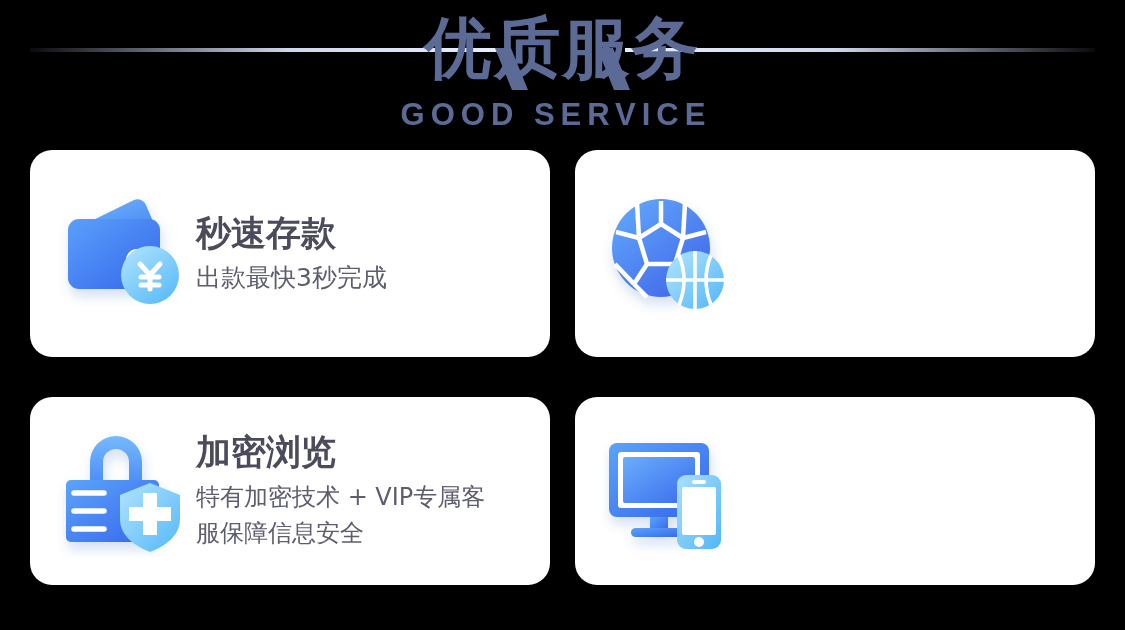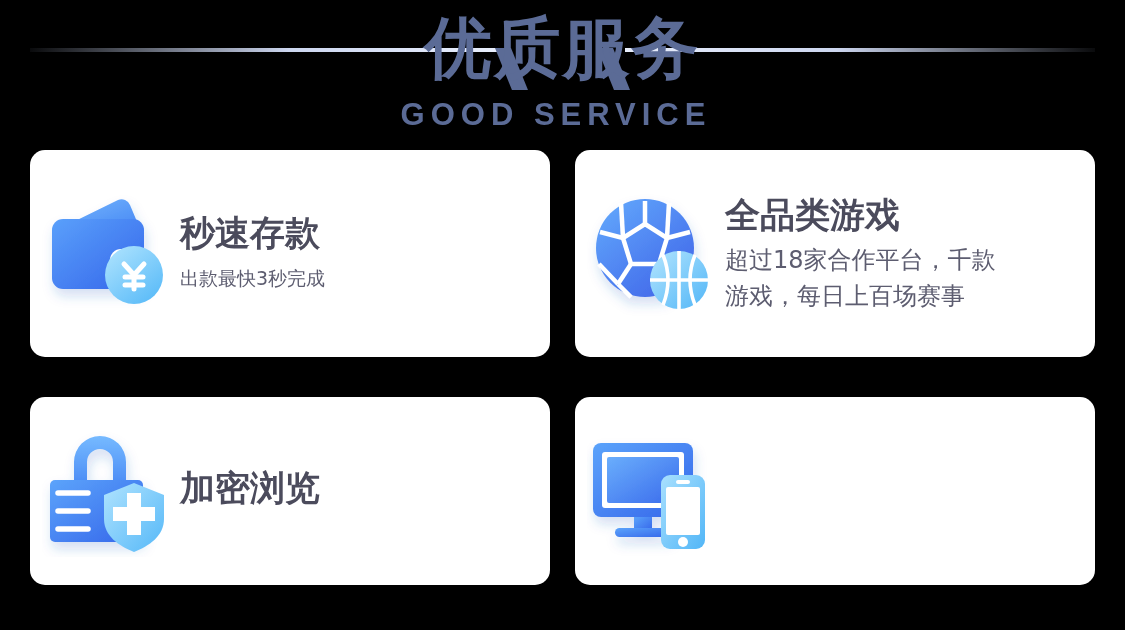--- a/index.html
+++ b/index.html
@@ -96,24 +96,24 @@
     width: 1065px;
     display: grid;
     grid-template-columns: 520px 520px;
     grid-template-rows: 207px 188px;
     column-gap: 25px;
     row-gap: 40px;
   }
 
   .card {
     background: #ffffff;
-    border-radius: 15px;
+    border-radius: 22px;
     display: flex;
     align-items: center;
-    padding: 0 22px 0 12px;
+    padding: 0 22px 0 28px;
     box-sizing: border-box;
     overflow: hidden;
   }
 
   .card-icon {
     width: 132px;
     min-width: 132px;
     height: 132px;
     position: relative;
     margin-right: 6px;
@@ -127,21 +127,21 @@
   .card-title {
     font-size: 35px;
     font-weight: bold;
     color: #4b4b5c;
     line-height: 42px;
     letter-spacing: 0px;
     font-family: "DejaVu Sans", "Liberation Sans", sans-serif;
     margin-bottom: 6px;
   }
   .card-sub {
-    font-size: 19px;
+    font-size: 25px;
     color: #5d5d70;
     line-height: 36px;
     letter-spacing: 0px;
     font-family: "DejaVu Sans", "Liberation Sans", sans-serif;
   }
   .card-sub.tight { font-size: 24px; }
 </style>
 </head>
 <body>
 
@@ -231,24 +231,20 @@
         </g>
         <circle cx="92" cy="92" r="29" fill="url(#b-basket)"></circle>
         <g fill="none" stroke="#ffffff" stroke-width="3.6">
           <path d="M92 63 V121"></path>
           <path d="M63 92 H121"></path>
           <path d="M76 67 q10 25 0 50"></path>
           <path d="M108 67 q-10 25 0 50"></path>
         </g>
       </svg>
     </div>
-    <div class="card-text">
-      <div class="card-title">全品类游戏</div>
-      <div class="card-sub tight">超过18家合作平台，千款<br>游戏，每日上百场赛事</div>
-    </div>
   </div>
 
   <div class="card">
     <div class="card-icon">
       <svg viewBox="0 0 132 132" xmlns="http://www.w3.org/2000/svg">
         <defs>
           <linearGradient id="l-body" x1="0" y1="0" x2="1" y2="1">
             <stop offset="0%" stop-color="#5ca4fb"></stop>
             <stop offset="100%" stop-color="#3566ea"></stop>
           </linearGradient>
@@ -273,20 +269,21 @@
             <path d="M16 104 H46"></path>
           </g>
         </g>
         <path d="M92 58 L122 70 V94 c0 17 -15 27 -30 33 c-15 -6 -30 -16 -30 -33 V70 Z" fill="url(#l-shield)"></path>
         <path d="M85 82 h14 v-14 h-14 z M85 82 h-14 v14 h14 z M99 82 h14 v14 h-14 z M85 96 h14 v14 h-14 z" fill="#ffffff"></path>
         <path d="M85 68 h14 v14 h14 v14 h-14 v14 h-14 v-14 h-14 v-14 h14 z" fill="#ffffff"></path>
       </svg>
     </div>
     <div class="card-text">
       <div class="card-title">加密浏览</div>
+      <div class="card-sub tight">特有加密技术 + VIP专属客<br>服保障信息安全</div>
     </div>
   </div>
 
   <div class="card">
     <div class="card-icon">
       <svg viewBox="0 0 132 132" xmlns="http://www.w3.org/2000/svg">
         <defs>
           <linearGradient id="m-frame" x1="0" y1="0" x2="1" y2="1">
             <stop offset="0%" stop-color="#5ba3fb"></stop>
             <stop offset="100%" stop-color="#3566ea"></stop>

